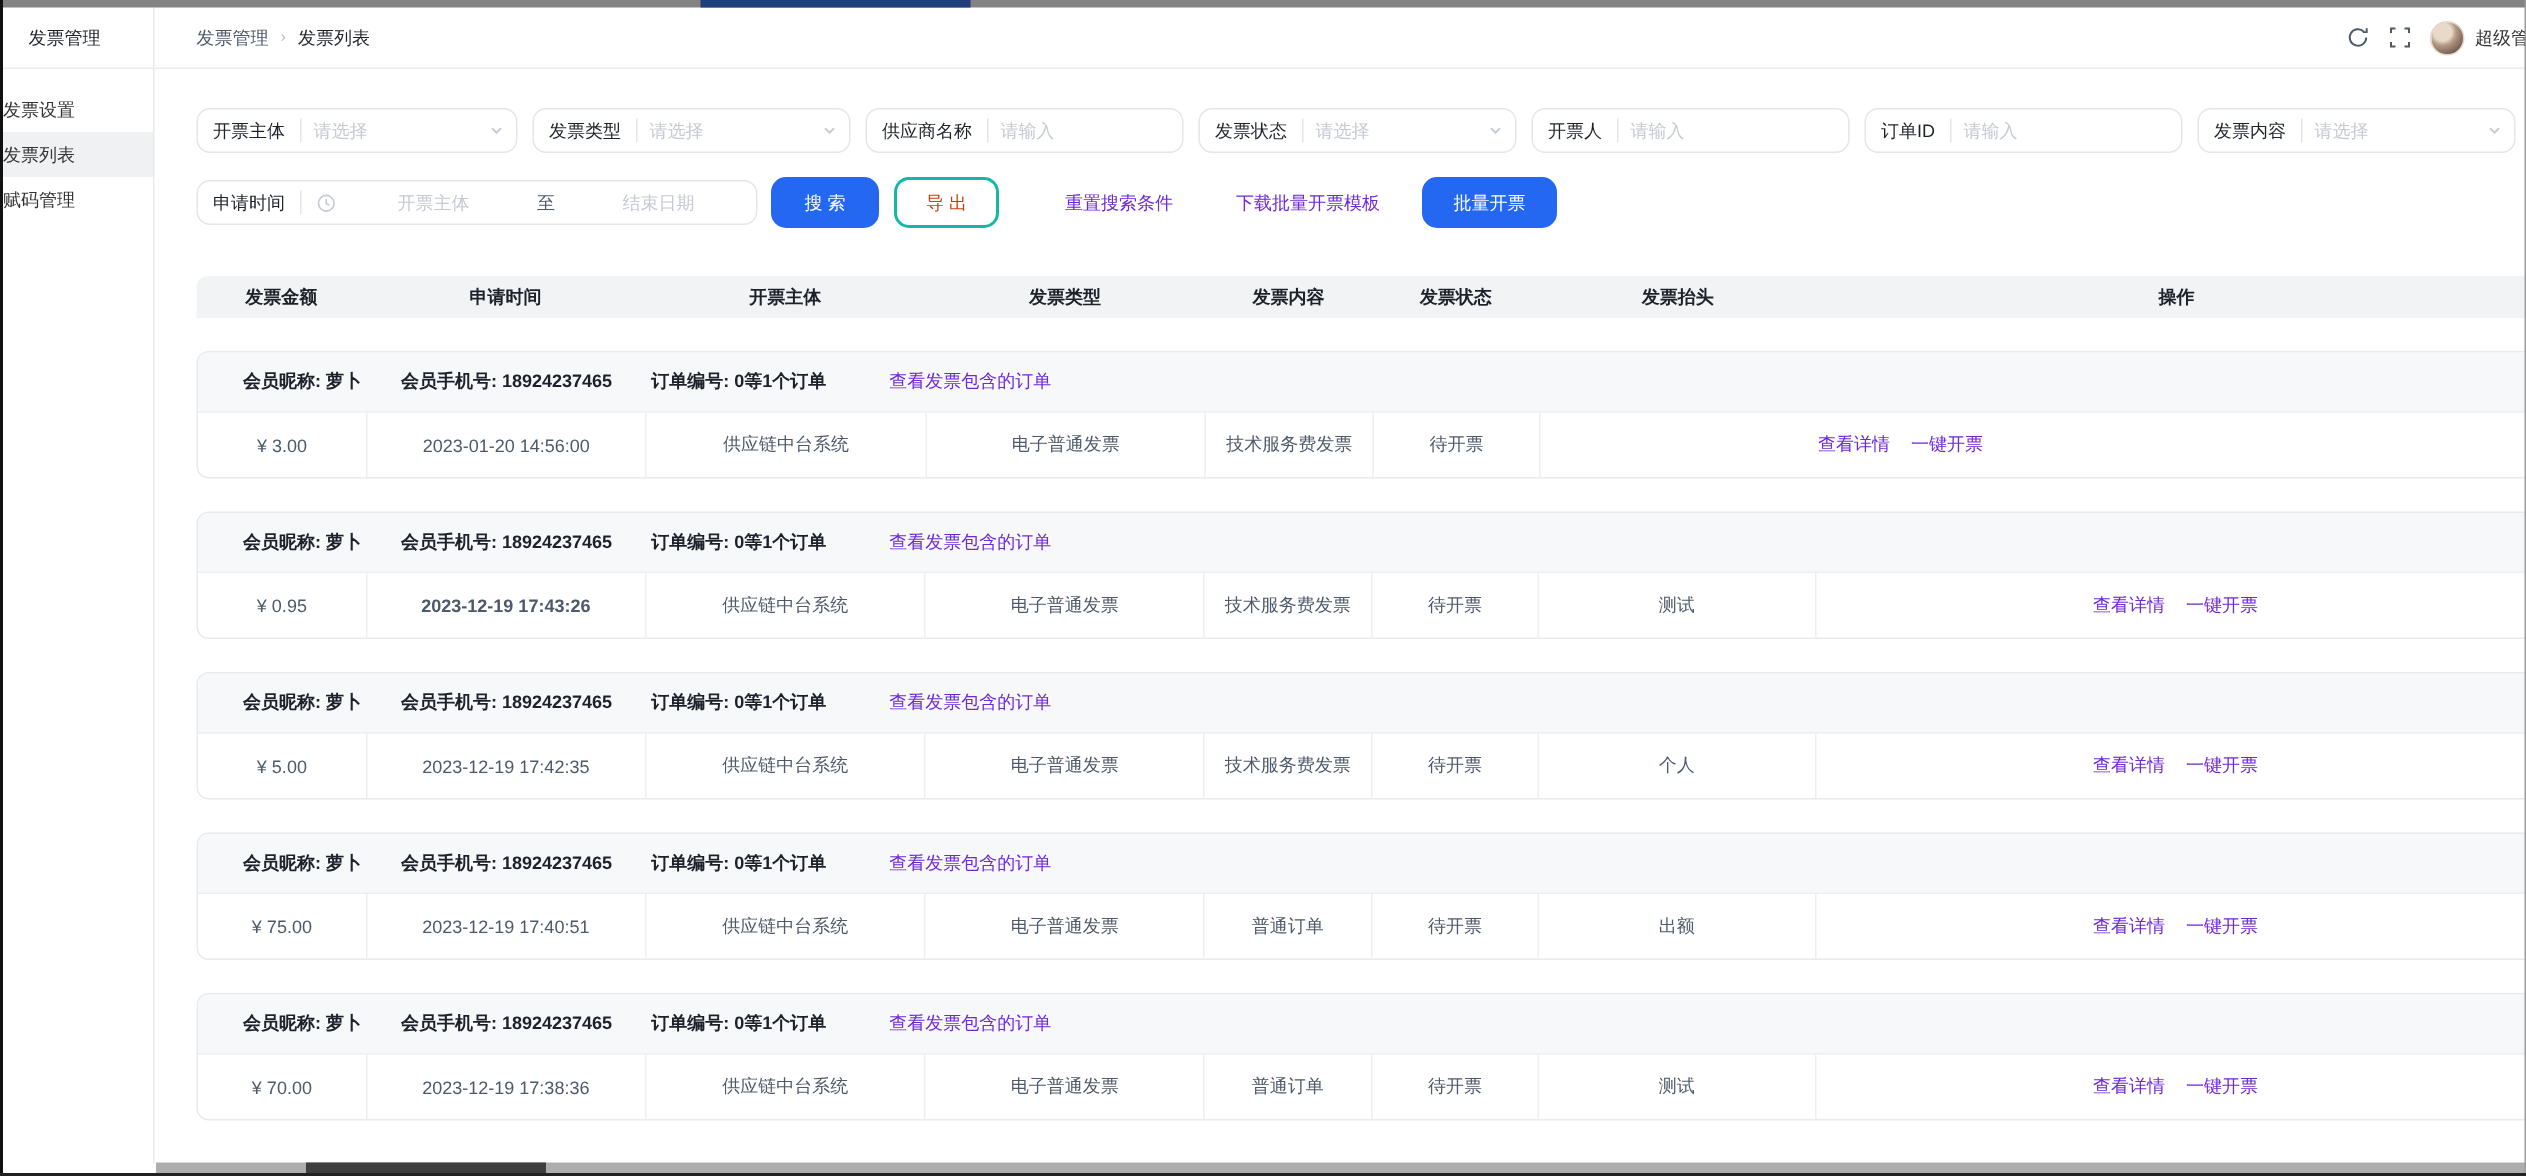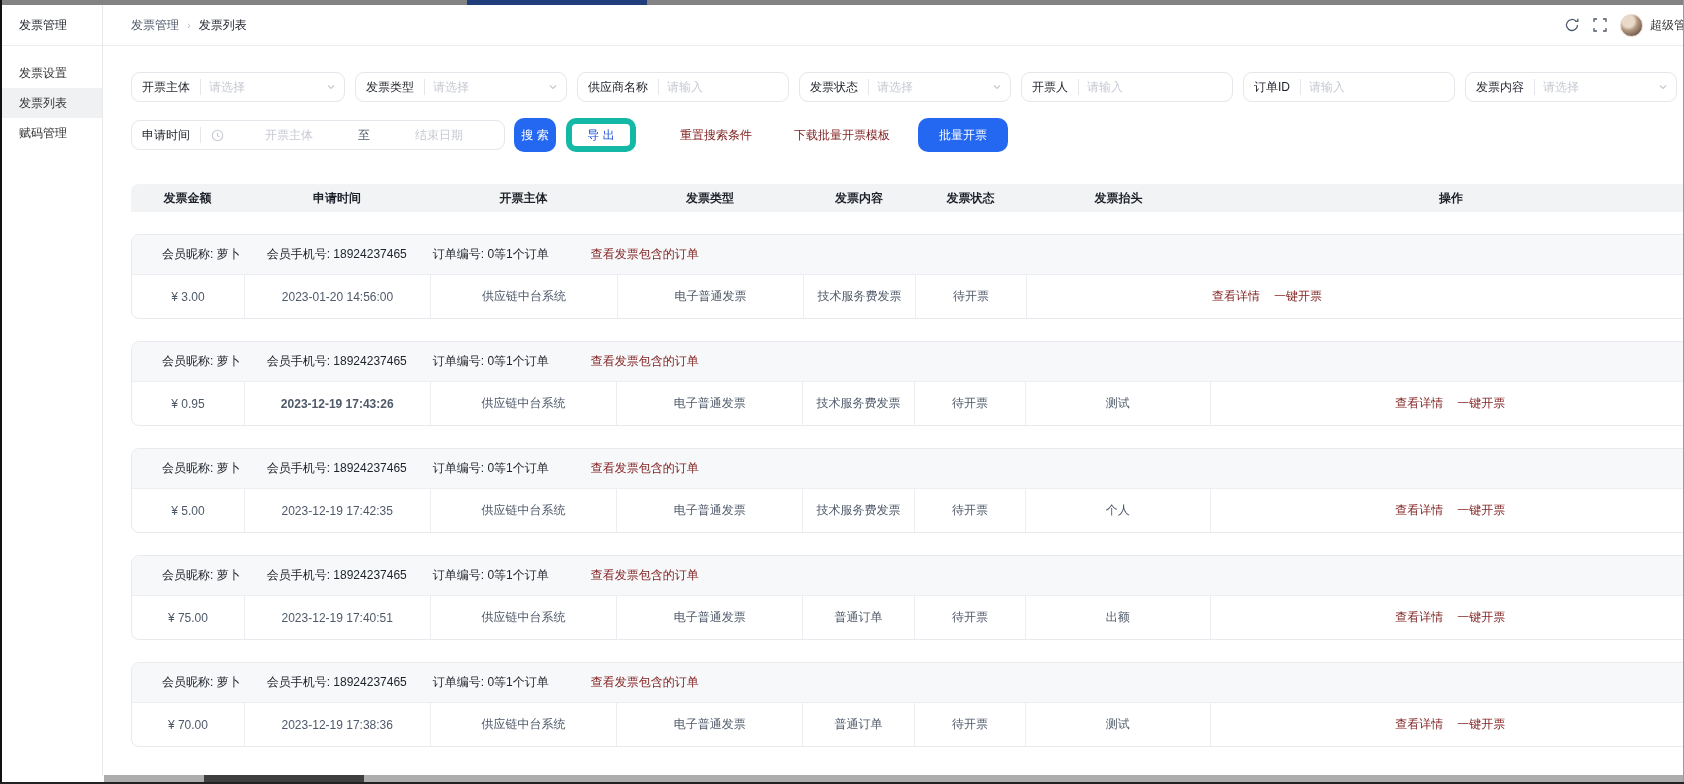--- a/index.html
+++ b/index.html
@@ -14,21 +14,21 @@
   .left-edge { position:absolute; top:0; left:0; width:2px; height:784px; background:#111; z-index:60; }
   .right-edge { position:absolute; top:0; right:0; width:1px; height:784px; background:#9a9a9a; z-index:60; }
   .bottom-edge { position:absolute; bottom:0; left:0; width:1684px; height:2px; background:#222; z-index:60; }
   .hscrollbar { position:absolute; left:104px; bottom:2px; height:7px; width:1580px; background:#adadad; z-index:55; }
   .hscroll-thumb { position:absolute; left:100px; top:0; width:160px; height:7px; background:#3f3f3f; }
 
   
   .sidebar { position:absolute; left:2px; top:5px; width:101px; height:771px; background:#fff; border-right:1px solid #e8e9eb; z-index:10; }
   .sidebar-title { height:41px; line-height:41px; padding-left:17px; font-size:12px; color:#1d2129; border-bottom:1px solid #ececee; }
   .sidebar-items { padding-top:12px; }
-  .sidebar-item { height:30px; line-height:30px; padding-left:17px; color:#333; cursor:pointer; }
+  .sidebar-item { height:30px; line-height:30px; color:#333; cursor:pointer; }
   .sidebar-item.active { background:#f0f1f3; }
 
   
   .header { position:absolute; left:103px; top:5px; width:1581px; height:41px; background:#fff; border-bottom:1px solid #ececee; display:flex; align-items:center; z-index:5; }
   .breadcrumb { margin-left:28px; display:flex; align-items:center; gap:8px; }
   .crumb-prev { color:#4e5969; }
   .crumb-sep { color:#b8bcc4; font-size:11px; }
   .crumb-cur { color:#1d2129; }
   .header-actions { position:absolute; right:0; display:flex; align-items:center; height:41px; }
   .hicon { width:16px; height:16px; color:#4e5969; margin-right:12px; cursor:pointer; }
@@ -48,34 +48,34 @@
   .f-chevron svg { width:10px; height:10px; display:block; }
 
   .filters-row2 { display:flex; align-items:center; margin:16px 0 0 28px; height:34px; }
   .date-box { display:flex; align-items:center; height:30px; width:374px; border:1px solid #e5e6eb; border-radius:9px; background:#fff; }
   .clock { width:13px; height:13px; margin-left:10px; color:#c6cad2; flex:0 0 auto; }
   .clock svg { width:13px; height:13px; display:block; }
   .d-start,.d-end { flex:1; text-align:center; color:#c6cad2; }
   .d-sep { color:#4e5969; padding:0 4px; }
   .btn { height:34px; border-radius:10px; border:none; font-size:12px; cursor:pointer; font-family:inherit; }
   .btn-primary { background:#2468f2; color:#fff; }
-  .btn-search { width:42px; margin-left:9px; }
-  .btn-plain { width:70px; background:#fff; border:6px solid #14b8a6; color:#1d4ed8; margin-left:10px; }
-  .lnk { color:#7f1d1d; cursor:pointer; text-decoration:none; white-space:nowrap; }
+  .btn-search { width:72px; margin-left:9px; }
+  .btn-plain { width:70px; background:#fff; border:2px solid #14b8a6; color:#c2410c; margin-left:10px; }
+  .lnk { color:#6d28d9; cursor:pointer; text-decoration:none; white-space:nowrap; }
   .lnk-reset { margin-left:44px; }
   .lnk-tpl { margin-left:42px; }
   .btn-batch { width:90px; margin-left:28px; }
 
   
   .table-wrap { margin:32px 0 0 28px; width:1560px; }
   .thead { display:flex; height:28px; align-items:center; background:#f2f3f5; border-radius:8px 8px 0 0; font-weight:bold; color:#1d2129; }
   .th { text-align:center; white-space:nowrap; }
   .group { width:1560px; border:1px solid #e9eaee; border-radius:8px; margin-top:22px; overflow:hidden; background:#fff; }
   .group-head { height:40px; background:#f7f8fa; display:flex; align-items:center; padding-left:30px; border-bottom:1px solid #eceef1; }
-  .gh-item { font-weight:normal; color:#1d2129; margin-right:26px; white-space:nowrap; }
+  .gh-item { font-weight:bold; color:#1d2129; margin-right:26px; white-space:nowrap; }
   .gh-link { margin-left:16px; font-weight:normal; }
   .grow { display:flex; height:43px; align-items:stretch; }
   .td { display:flex; align-items:center; justify-content:center; color:#4e5969; border-right:1px solid #eceef1; text-align:center; white-space:nowrap; overflow:hidden; }
   .td:last-child { border-right:none; }
   .td .lnk { margin:0 7px; }
 </style>
 </head>
 <body>
 
 <div class="top-strip" style="background: rgb(131, 131, 131);">

